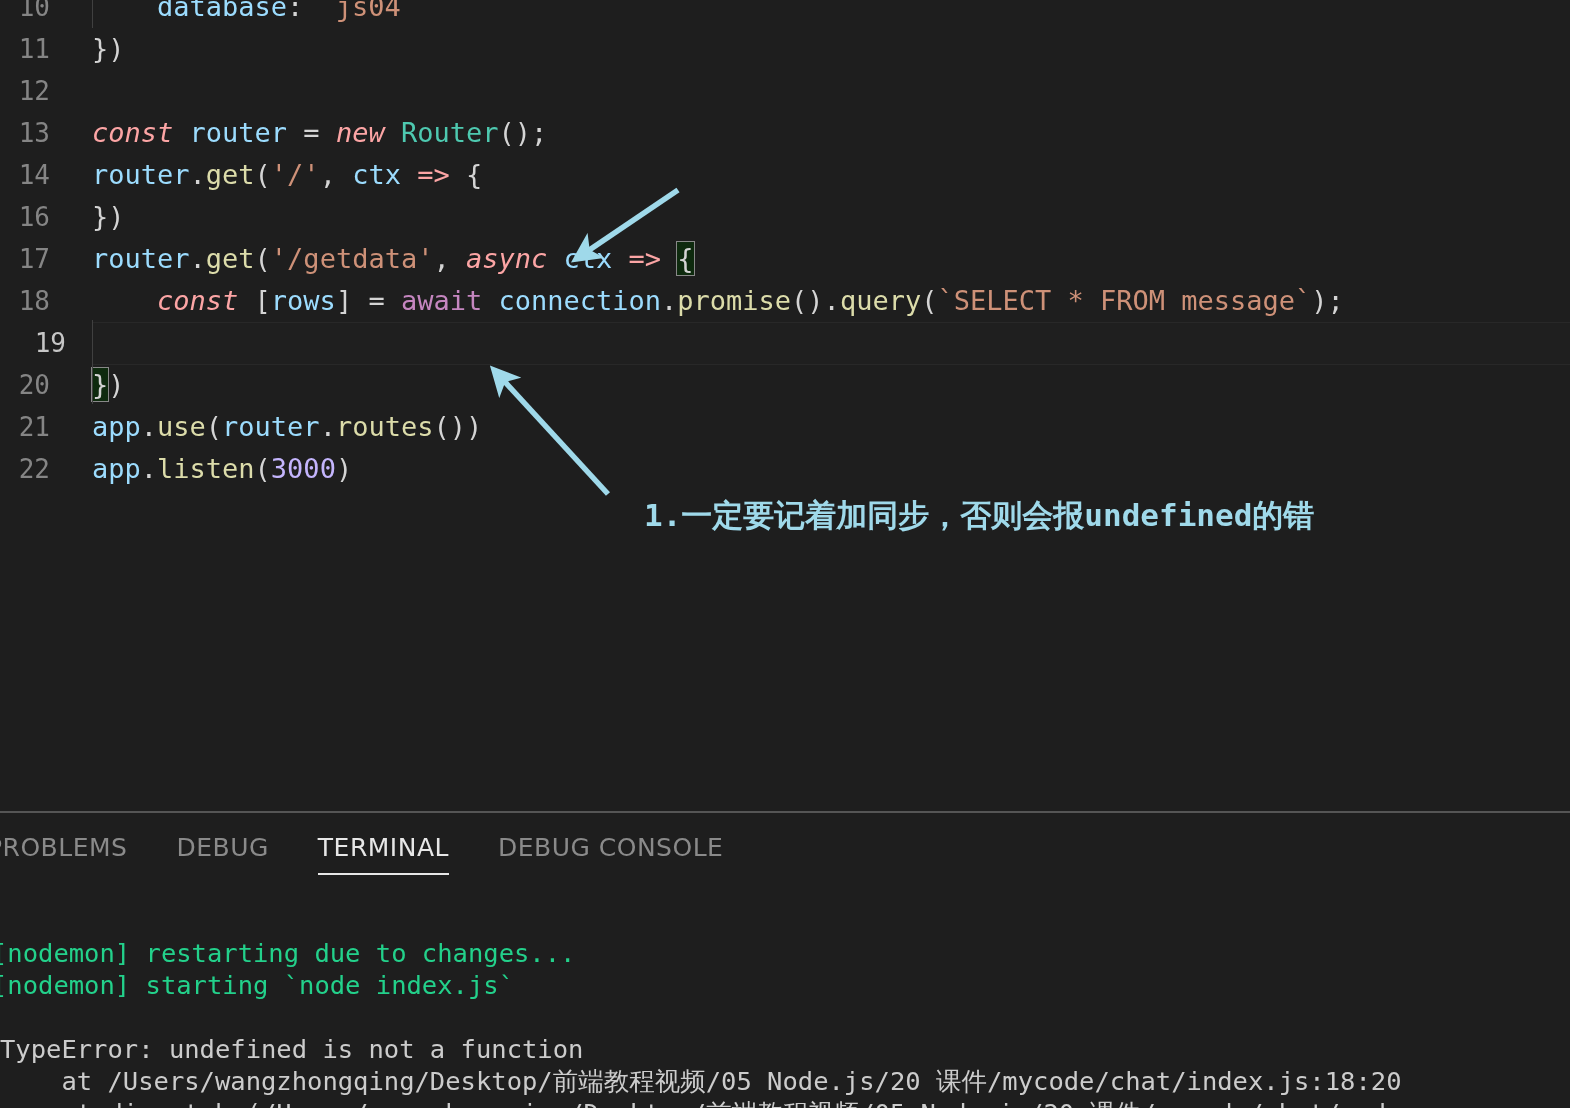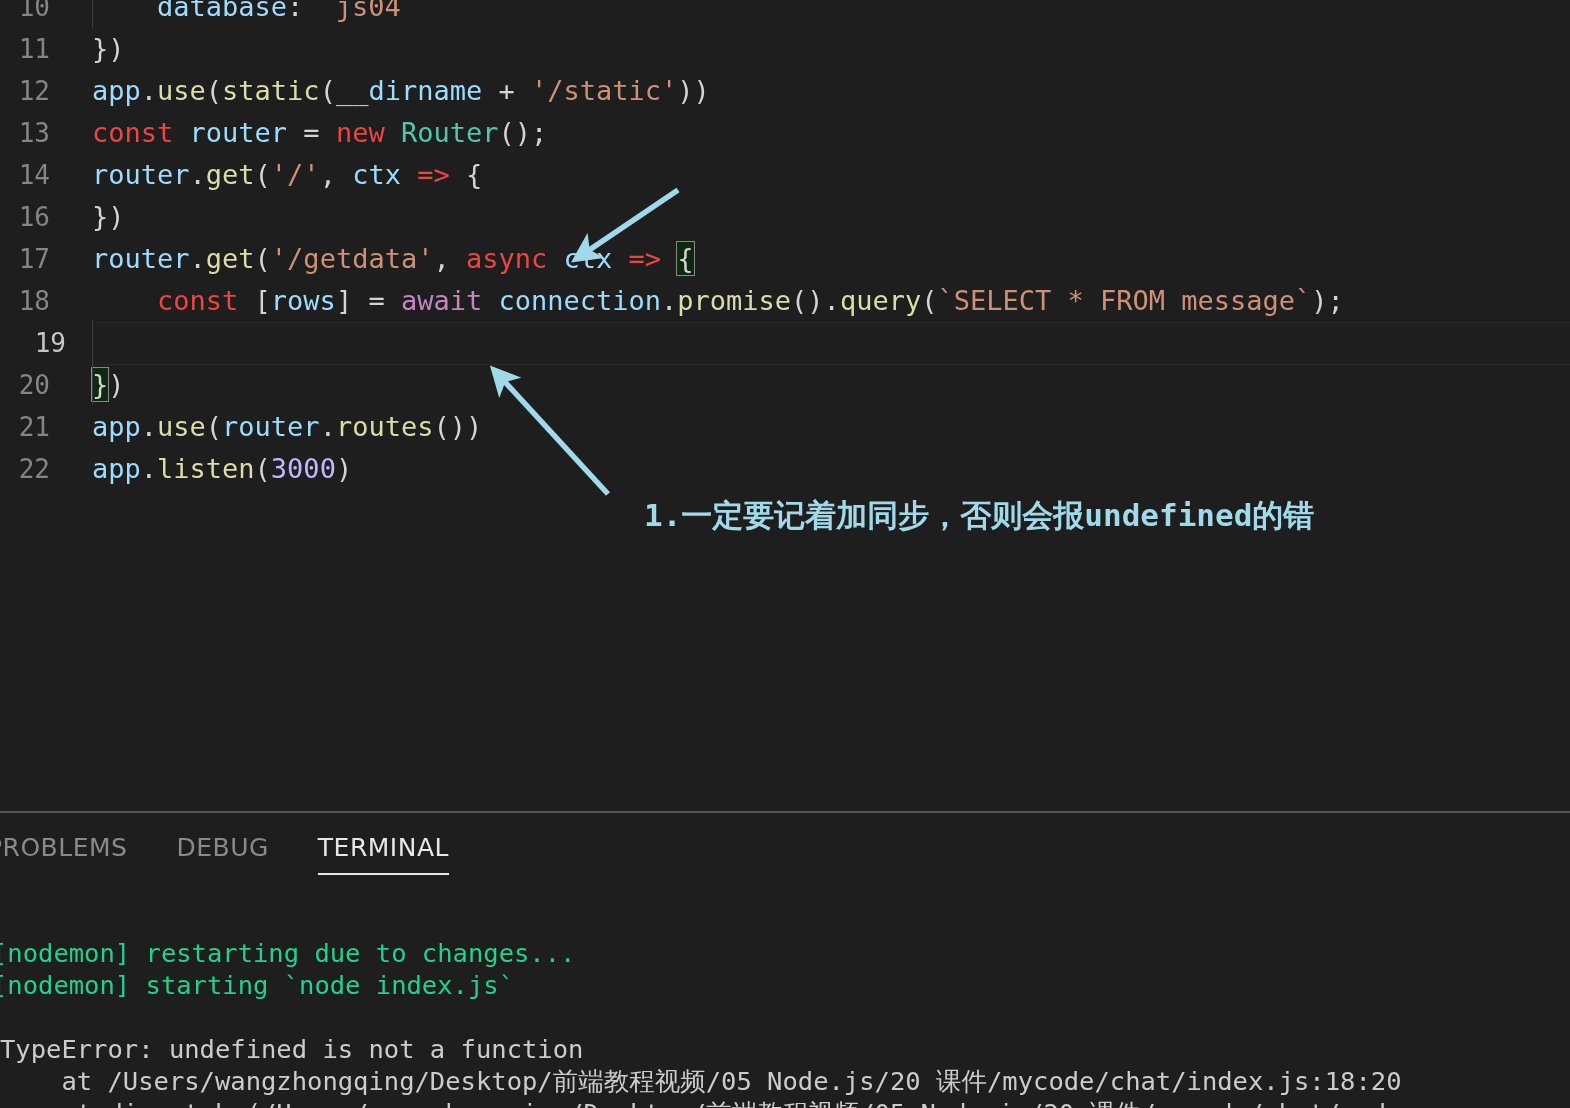--- a/index.html
+++ b/index.html
@@ -76,21 +76,21 @@
   
   .indent-guide {
     position: absolute;
     width: 1px;
     background: #404040;
     left: 92px;
   }
 
   
   .t-plain   { color: #d4d4d4; }
-  .t-kw      { color: #ef4444; }
+  .t-kw      { color: #fca5a5; font-style: italic; }
   .t-var     { color: #9cdcfe; }
   .t-fn      { color: #dcdcaa; }
   .t-str     { color: #ce9178; }
   .t-type    { color: #4ec9b0; }
   .t-ctrl    { color: #c586c0; }
   .t-num     { color: #c4b5fd; }
   .t-punc    { color: #d4d4d4; }
   .bracket-hl {
     outline: 1px solid #888;
     background: #0e2a0e;
@@ -171,21 +171,21 @@
   .term-white { color: #cccccc; }
   #terminal .neg { margin-left: -8px; }
 </style>
 </head>
 <body>
 
 <div id="editor">
   <div class="code-area" id="code-area">
       <div class="line"><div class="gutter">10</div><div class="code"><span class="t-plain">    </span><span class="t-var">database</span><span class="t-punc">: </span><span class="t-str">`js04`</span></div></div>
       <div class="line"><div class="gutter">11</div><div class="code"><span class="t-punc">})</span></div></div>
-      <div class="line"><div class="gutter">12</div><div class="code"><span class="t-var">app</span><span class="t-punc">.</span><span class="t-fn">use</span><span class="t-punc">(</span><span class="t-fn">static</span><span class="t-punc">(</span><span class="t-var">__dirname</span><span class="t-punc"> + </span><span class="t-str">'/static'</span><span class="t-punc">))</span></div></div>
+      <div class="line"><div class="gutter">12</div></div>
       <div class="line"><div class="gutter">13</div><div class="code"><span class="t-kw">const</span><span class="t-plain"> </span><span class="t-var">router</span><span class="t-punc"> = </span><span class="t-kw">new</span><span class="t-plain"> </span><span class="t-type">Router</span><span class="t-punc">();</span></div></div>
       <div class="line"><div class="gutter">14</div><div class="code"><span class="t-var">router</span><span class="t-punc">.</span><span class="t-fn">get</span><span class="t-punc">(</span><span class="t-str">'/'</span><span class="t-punc">, </span><span class="t-var">ctx</span><span class="t-plain"> </span><span class="t-kw">=&gt;</span><span class="t-punc"> {</span></div></div>
       <div class="line"><div class="gutter">16</div><div class="code"><span class="t-punc">})</span></div></div>
       <div class="line"><div class="gutter">17</div><div class="code"><span class="t-var">router</span><span class="t-punc">.</span><span class="t-fn">get</span><span class="t-punc">(</span><span class="t-str">'/getdata'</span><span class="t-punc">, </span><span class="t-kw">async</span><span class="t-plain"> </span><span class="t-var">ctx</span><span class="t-plain"> </span><span class="t-kw">=&gt;</span><span class="t-plain"> </span><span class="t-punc bracket-hl">{</span></div></div>
       <div class="line"><div class="gutter">18</div><div class="code"><span class="t-plain">    </span><span class="t-kw">const</span><span class="t-plain"> </span><span class="t-punc">[</span><span class="t-var">rows</span><span class="t-punc">]</span><span class="t-punc"> = </span><span class="t-ctrl">await</span><span class="t-plain"> </span><span class="t-var">connection</span><span class="t-punc">.</span><span class="t-fn">promise</span><span class="t-punc">().</span><span class="t-fn">query</span><span class="t-punc">(</span><span class="t-str">`SELECT * FROM message`</span><span class="t-punc">);</span></div></div>
       <div class="line active-line"><div class="gutter active">19</div></div>
       <div class="line"><div class="gutter">20</div><div class="code"><span class="t-punc bracket-hl">}</span><span class="t-punc">)</span></div></div>
       <div class="line"><div class="gutter">21</div><div class="code"><span class="t-var">app</span><span class="t-punc">.</span><span class="t-fn">use</span><span class="t-punc">(</span><span class="t-var">router</span><span class="t-punc">.</span><span class="t-fn">routes</span><span class="t-punc">())</span></div></div>
       <div class="line"><div class="gutter">22</div><div class="code"><span class="t-var">app</span><span class="t-punc">.</span><span class="t-fn">listen</span><span class="t-punc">(</span><span class="t-num">3000</span><span class="t-punc">)</span></div></div>
     </div>
@@ -205,15 +205,16 @@
     <line x1="608" y1="494" x2="494" y2="370" stroke="#9fd9ea" stroke-width="5.5" marker-end="url(#ah)"></line>
   </svg>
   <div class="note-text" style="left:644px; top:495px;">1.一定要记着加同步，否则会报undefined的错</div>
 </div>
 
 <div id="panel">
   <div id="panel-tabs">
       <div class="panel-tab" id="tab-problems">PROBLEMS</div>
       <div class="panel-tab" id="tab-output">DEBUG</div>
       <div class="panel-tab active" id="tab-terminal">TERMINAL</div>
+      <div class="panel-tab" id="tab-debug-console">DEBUG CONSOLE</div>
     </div>
   <div id="terminal"><div class="term-line term-green neg"></div><div class="term-line term-green neg">[nodemon] restarting due to changes...</div><div class="term-line term-green neg">[nodemon] starting `node index.js`</div><div class="term-line term-white"></div><div class="term-line term-white">TypeError: undefined is not a function</div><div class="term-line term-white">    at /Users/wangzhongqing/Desktop/前端教程视频/05 Node.js/20 课件/mycode/chat/index.js:18:20</div><div class="term-line term-white">    at dispatch (/Users/wangzhongqing/Desktop/前端教程视频/05 Node.js/20 课件/mycode/chat/nod</div></div>
 </div>
 
 </body></html>

